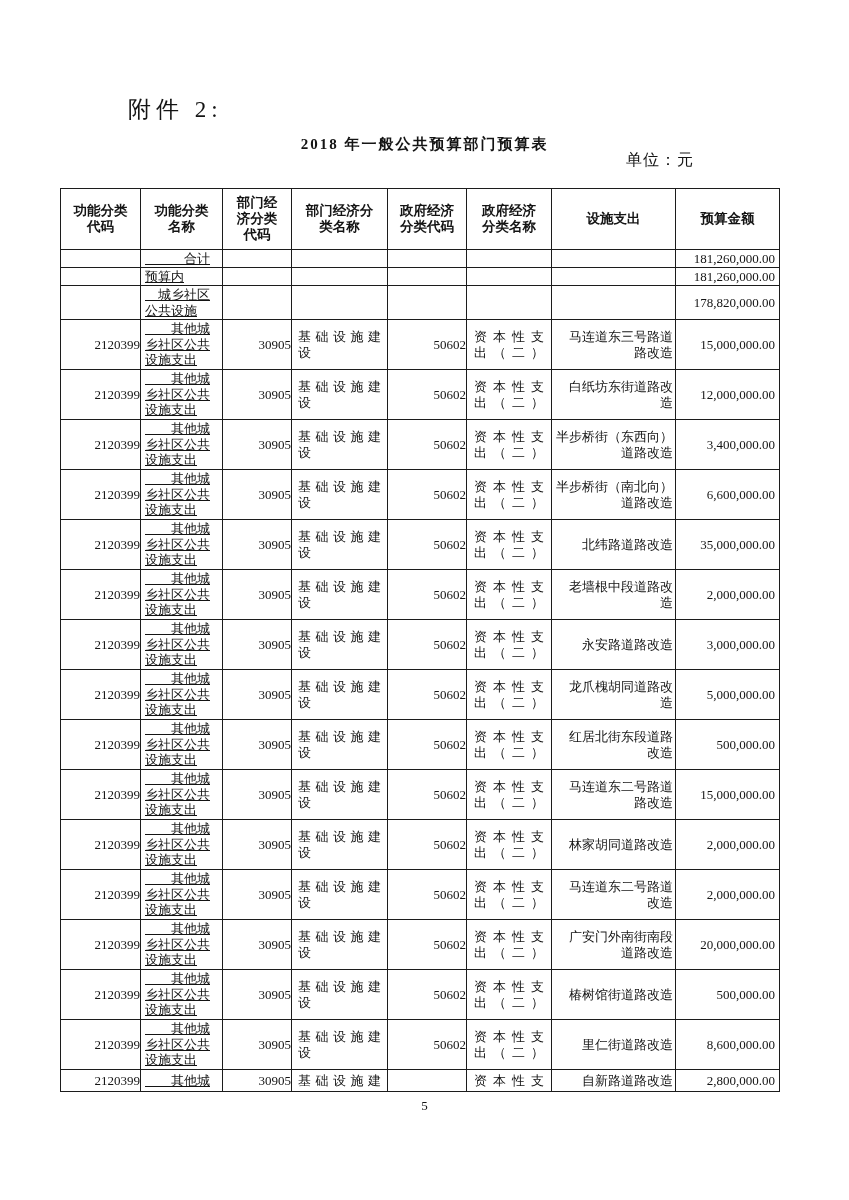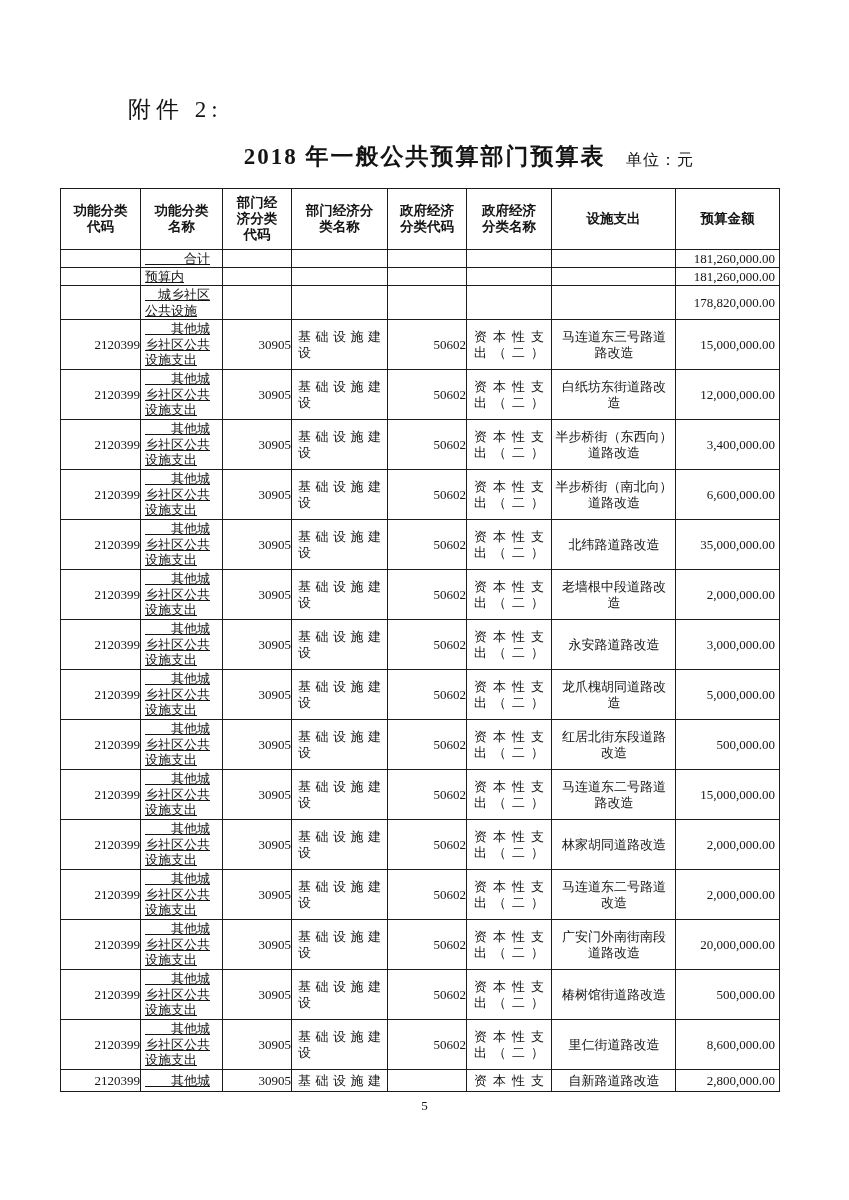--- a/index.html
+++ b/index.html
@@ -12,24 +12,24 @@
     overflow: hidden;
   }
   .attachment-label {
     position: absolute;
     left: 128px; top: 94px;
     font-size: 23px;
     letter-spacing: 5px;
   }
   .doc-title {
     position: absolute;
-    left: 0; top: 141px;
+    left: 0; top: 135px;
     width: 849px;
     text-align: center;
-    font-size: 23px;
+    font-size: 15px;
     font-weight: bold;
     letter-spacing: 2px;
   }
   .unit-note {
     position: absolute;
     left: 626px; top: 150px;
     font-size: 16px;
     letter-spacing: 1px;
   }
   table.budget-table {
@@ -59,21 +59,21 @@
     line-height: 15.5px;
   }
   tbody tr { height: 50px; }
   tbody tr:nth-child(1), tbody tr:nth-child(2) { height: 18px; }
   tbody tr:nth-child(3) { height: 34px; }
   tbody tr:last-child { height: 22px; }
   td.c0, td.c2, td.c4 { text-align: right; padding-left: 8px; }
   td.c1 { text-align: left; padding: 0 4px; text-decoration: underline; }
   td.c3 { text-align: justify; text-align-last: justify; padding: 0 6px; }
   td.c5 { text-align: justify; text-align-last: justify; padding: 0 7px; }
-  td.c6 { text-align: center; padding: 0 2px 0 3px; white-space: pre; margin-left: 8px; }
+  td.c6 { text-align: right; padding: 0 2px 0 3px; white-space: pre; margin-left: 8px; }
   td.c7 { text-align: right; padding: 0 4px; }
   .page-number {
     position: absolute;
     left: 0; top: 1098px;
     width: 849px;
     text-align: center;
     font-size: 13px;
   }
 </style>
 </head>

